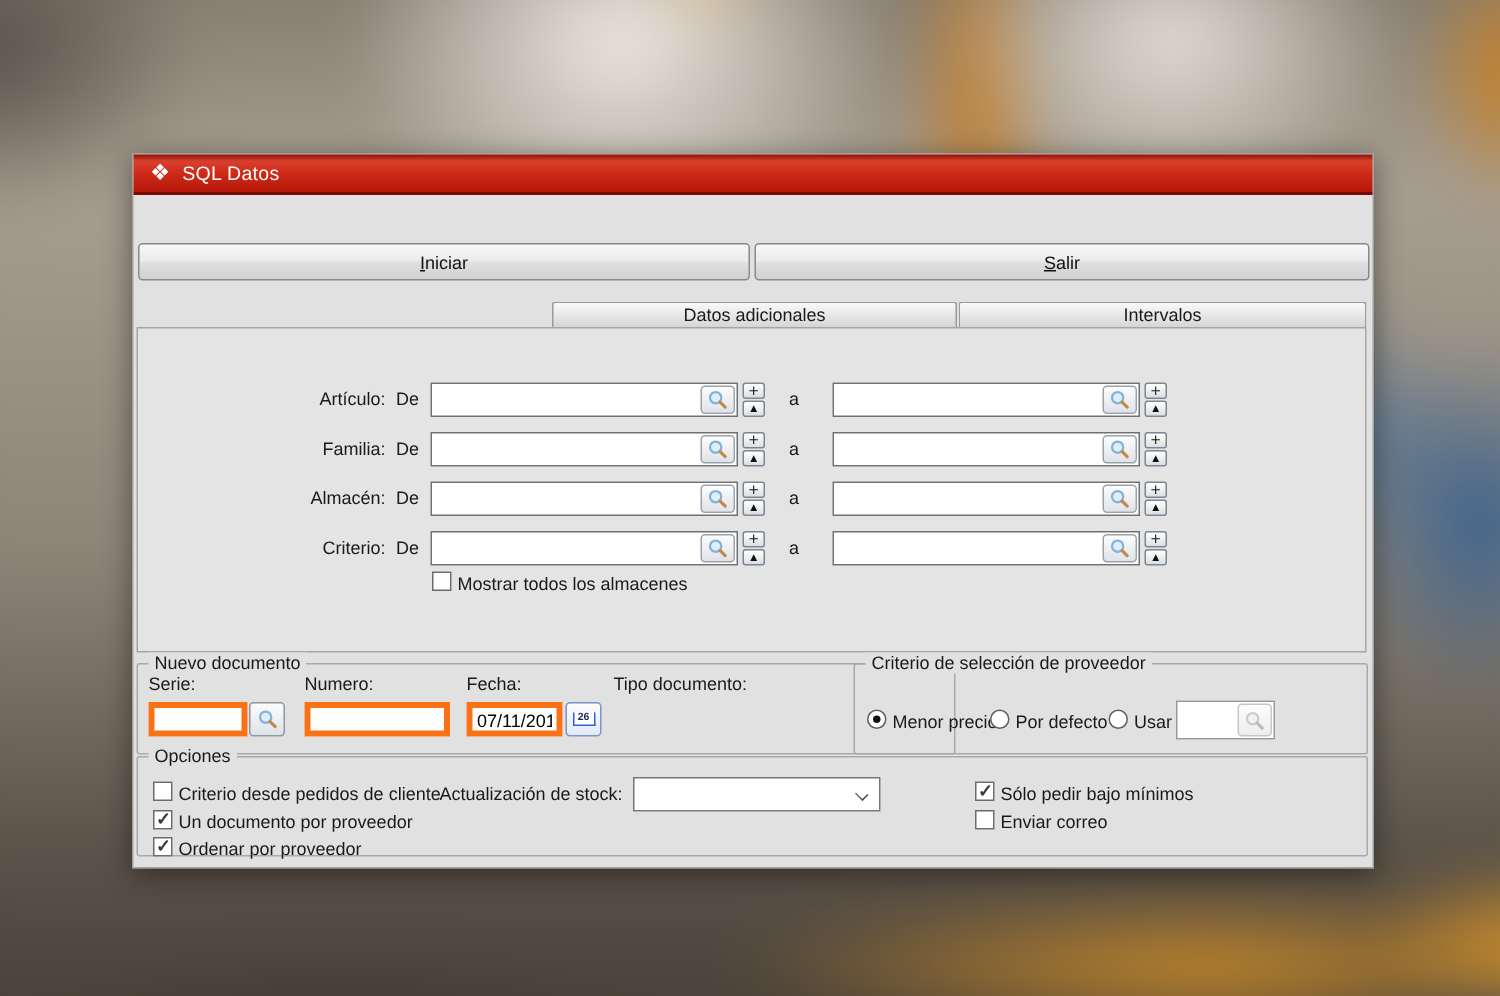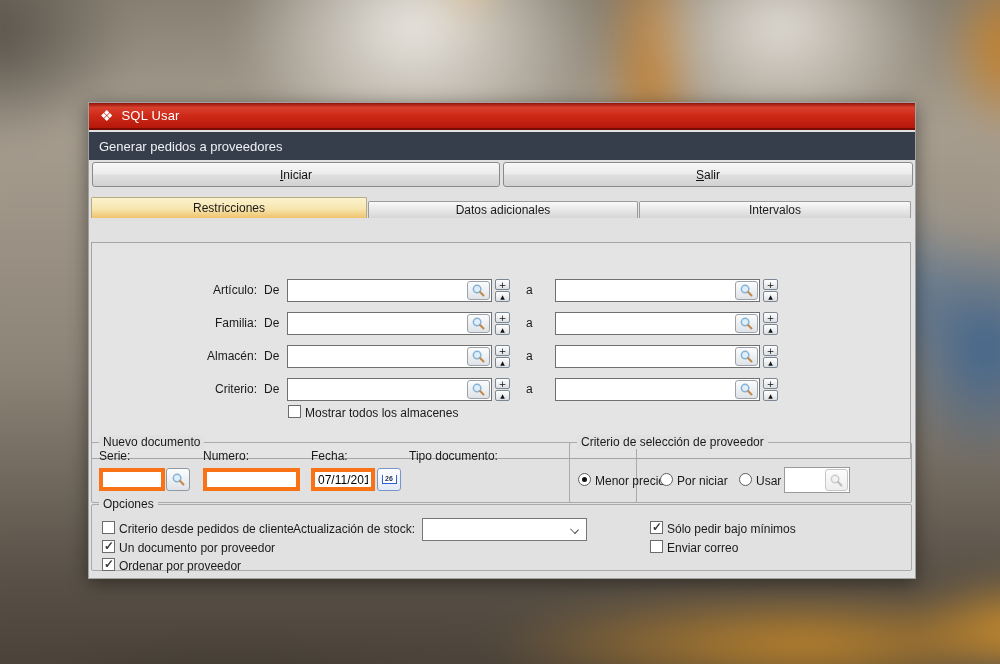--- a/index.html
+++ b/index.html
@@ -66,21 +66,21 @@
   }
   #tab-restricciones { left:2px;  top:94px; width:276px; height:21px; z-index:3; }
   #tab-datos        { left:279px; top:98px; width:270px; height:17px; }
   #tab-intervalos   { left:550px; top:98px; width:272px; height:17px; }
   .tab.on {
     background:linear-gradient(180deg,#fbf3cf 0%, #f7e5ad 55%, #efc36e 100%);
     border-color:#b9ab83;
   }
   .panel {
     position:absolute; left:2px; top:115px; width:820px; height:217px;
-    background:#e4e4e4; border:1px solid #a5a5a5;margin-top:24px;
+    background:#e4e4e4; border:1px solid #a5a5a5;
   }
 
   
   .rrow { position:absolute; left:0; height:23px; width:100%; }
   .flabel { position:absolute; left:0; width:165px; text-align:right; top:4px; }
   .dea { position:absolute; top:4px; }
   .lookup { position:absolute; display:flex; height:23px; border:1px solid #707070; background:#fff; }
   .lookup input {
     flex:1; min-width:0; border:none; outline:none; background:transparent;
     font-family:"Liberation Sans",sans-serif; font-size:12px; padding:0 3px;
@@ -139,29 +139,27 @@
 </style>
 </head>
 <body>
 
 <div class="bg"></div>
 
 <div class="window">
 
   <div class="titlebar">
     <span class="app-icon">❖</span>
-    <span class="title">SQL Usar</span>
-  </div>
-
-  <div class="subheader">Generar pedidos a proveedores</div>
+    <span class="title">SQL Datos</span>
+  </div>
+
 
   <button class="btn" id="btn-iniciar"><u>I</u>niciar</button>
   <button class="btn" id="btn-salir"><u>S</u>alir</button>
 
-  <div class="tab on" id="tab-restricciones">Restricciones</div>
   <div class="tab" id="tab-intervalos">Intervalos</div>
   <div class="tab" id="tab-datos">Datos adicionales</div>
 
   <div class="panel">
 
     <div class="rrow" style="top:36px">
       <span class="flabel">Artículo:</span>
       <span class="dea" style="left:172px">De</span>
       <span class="lookup" style="left:195px; width:205px">
         <input value="" style="">
@@ -313,21 +311,21 @@
     </span>
 
     <span class="glabel" style="left:317px; top:6px">Tipo documento:</span>
   </div>
 
   <div class="group" style="left:480px; top:339px; width:343px; height:61px">
     <span class="gtitle" style="background:#e1e1e1">Criterio de selección de proveedor</span>
     <span class="radio on" style="left:8px; top:30px"></span>
     <span class="glabel" style="left:25px; top:31px">Menor precio</span>
     <span class="radio" style="left:90px; top:30px"></span>
-    <span class="glabel" style="left:107px; top:31px">Por niciar</span>
+    <span class="glabel" style="left:107px; top:31px">Por defecto</span>
     <span class="radio" style="left:169px; top:30px"></span>
     <span class="glabel" style="left:186px; top:31px">Usar</span>
     <span class="lookup" style="left:214px; top:24px; width:66px; height:26px; border-color:#9a9a9a">
       <input value="" style="">
       <span class="magbtn disabled">
           <svg width="15" height="15" viewBox="0 0 16 16">
             <circle cx="6.5" cy="6.5" r="4" fill="#ddeefc" stroke="#86b2d6" stroke-width="1.6"></circle>
             <line x1="9.7" y1="9.7" x2="13.3" y2="13.3" stroke="#c18a4a" stroke-width="2.2" stroke-linecap="round"></line>
           </svg>
         </span>

